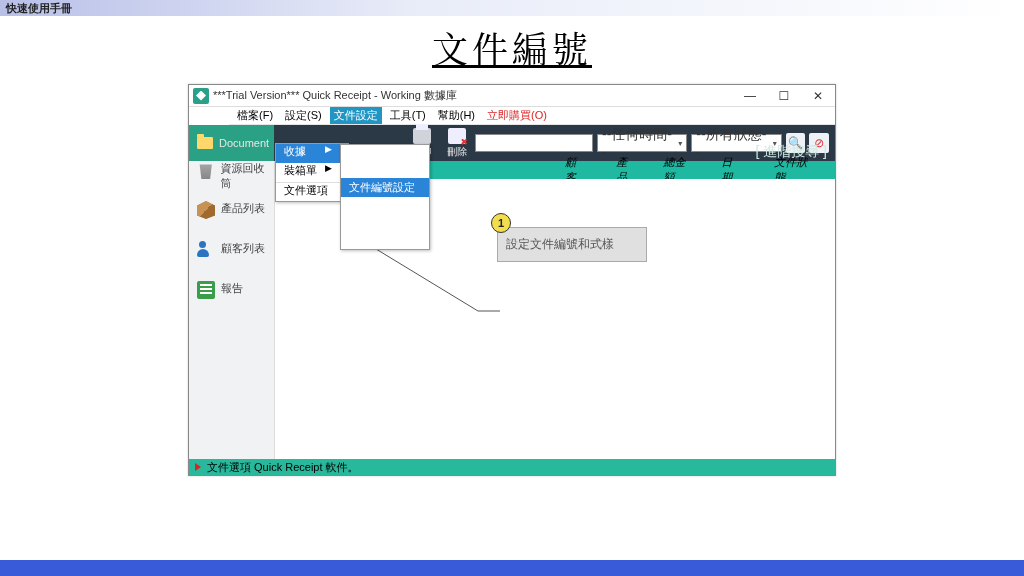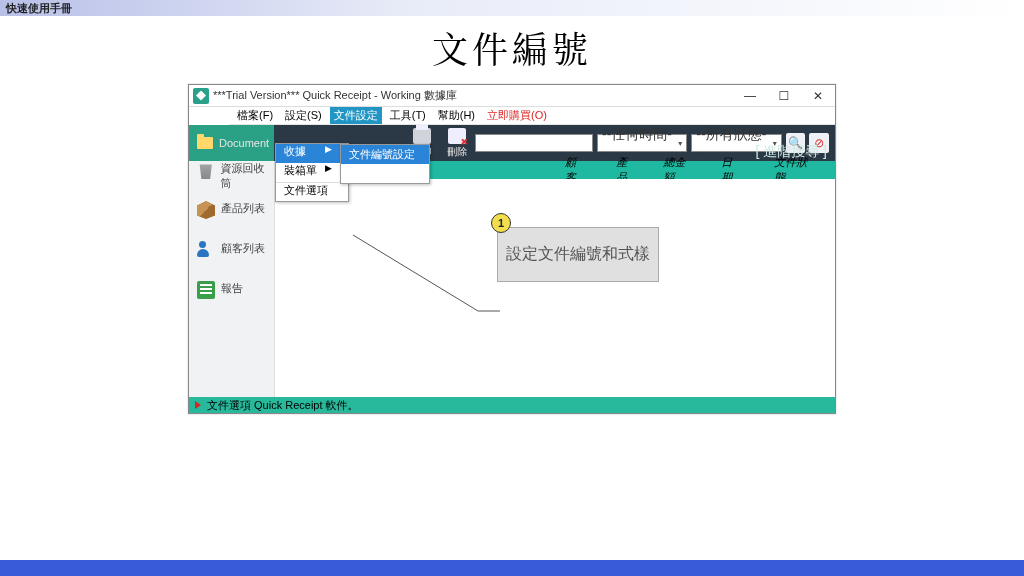--- a/index.html
+++ b/index.html
@@ -1,26 +1,26 @@
 <!DOCTYPE html>
 <html><head>
 <meta charset="utf-8">
 <style>
   * { box-sizing: border-box; margin: 0; padding: 0; font-family: "Microsoft JhengHei", "PingFang TC", Arial, sans-serif; }
   body { background: #fff; width: 1024px; height: 576px; position: relative; overflow: hidden; }
 
   
   .page-ribbon { height: 16px; background: linear-gradient(to right, #b8c0e8, #e8ecf8 40%, #fff); font-size: 11px; padding-left: 6px; line-height: 16px; font-weight: bold; color: #222; }
 
-  .page-title { text-align: center; font-size: 36px; font-family: "Noto Serif CJK TC", serif; margin-top: 6px; letter-spacing: 4px; }
+  .page-title { text-align: center; font-size: 36px; font-family: "Noto Serif CJK TC", serif; margin-top: 6px; letter-spacing: 4px; text-decoration: underline; }
 
   .bottom-bar { position: absolute; left:0; right:0; bottom:0; height: 16px; background:#3a5bd9; }
 
   
-  .app-window { position:absolute; left:188px; top:84px; width:648px; height:330px; border:1px solid #888; background:#fff; box-shadow:0 0 2px rgba(0,0,0,.2); }
+  .app-window { position:absolute; left:188px; top:84px; width:648px; height:392px; border:1px solid #888; background:#fff; box-shadow:0 0 2px rgba(0,0,0,.2); }
 
   .titlebar { height:22px; background:#fff; border-bottom:1px solid #ddd; display:flex; align-items:center; font-size:11px; color:#333; }
   .titlebar .app-icon { width:16px; height:16px; margin:0 4px; background:#2aa08b; border-radius:2px; position:relative; }
   .titlebar .app-icon::after{content:""; position:absolute; inset:3px; background:#fff; clip-path:polygon(50% 0,100% 50%,50% 100%,0 50%);}
   .win-controls { margin-left:auto; display:flex; }
   .win-controls div { width:34px; height:22px; display:flex; align-items:center; justify-content:center; font-size:12px; color:#333; }
 
   .menubar { height:18px; display:flex; align-items:center; font-size:11px; gap:4px; padding-left:4px; border-bottom:1px solid #e5e5e5;margin-left:40px;}
   .menubar span{ padding:1px 4px; cursor:default;}
   .menubar .active{ background:#2196c4; color:#fff;}
@@ -61,29 +61,29 @@
   .si.cust::before{content:"";position:absolute;left:2px;top:0;width:7px;height:7px;border-radius:50%;background:#2a74c2;}
   .si.cust::after{content:"";position:absolute;left:0;top:8px;width:12px;height:8px;border-radius:6px 6px 2px 2px;background:#2a74c2;}
   .si.rep{ background:#3a9d4a; border-radius:2px; position:relative;}
   .si.rep::after{content:"";position:absolute;inset:3px;background:repeating-linear-gradient(#fff,#fff 2px,#3a9d4a 2px,#3a9d4a 4px);}
 
   .dropdown{ position:absolute; left:86px; top:58px; background:#fff; border:1px solid #999; font-size:11px; box-shadow:1px 1px 3px rgba(0,0,0,.25); z-index:5;}
   .dropdown .row{ height:19px; display:flex; align-items:flex-start; padding:0 16px 0 8px; gap:8px; white-space:nowrap;}
   .dropdown .row.sel{ background:#2a84d8; color:#fff;}
   .dropdown .arrow{ margin-left:auto; font-size:9px;}
   .submenu{ position:absolute; left:64px; top:0; background:#fff; border:1px solid #999; box-shadow:1px 1px 3px rgba(0,0,0,.25);}
-  .submenu .srow{ height:19px; display:flex; align-items:center; padding:0 14px 0 8px; white-space:nowrap;}
+  .submenu .srow{ height:19px; display:flex; align-items:center; padding:0 14px 0 8px; white-space:nowrap;margin-top:33px;}
   .submenu .srow.sel{ background:#2a84d8; color:#fff;}
 
   .content{ position:absolute; left:86px; right:0; top:94px; bottom:16px; background:#fff;}
 
   .callout-line{ position:absolute; pointer-events:none; z-index:3;}
   .callout-box{ position:absolute; left:497px; top:227px; z-index:4;}
   .callout-num{ position:absolute; left:-6px; top:-14px; width:20px;height:20px;border-radius:50%;background:#f2de4d;border:1px solid #333;display:flex;align-items:center;justify-content:center;font-size:11px;font-weight:bold;color:#223;}
-  .callout-text{ background:#e0e0e0; border:1px solid #aaa; padding:16px 8px; font-size:16px; color:#555; min-width:150px; display:block;}
+  .callout-text{ background:#e0e0e0; border:1px solid #aaa; padding:8px 8px; font-size:12px; color:#555; min-width:150px; display:block;}
 
   .statusbar{ position:absolute; left:0; right:0; bottom:0; height:16px; background:#28b89b; display:flex; align-items:center; font-size:11px; gap:6px; padding-left:6px;}
   .statusbar .tri{ width:0;height:0;border-left:6px solid #d22;border-top:4px solid transparent;border-bottom:4px solid transparent;}
 
   .adv{ position:absolute; right:8px; top:58px; font-size:14px; color:#cfe8e2;}
 </style>
 </head>
 <body>
 
 <div class="page-ribbon">快速使用手冊</div>

